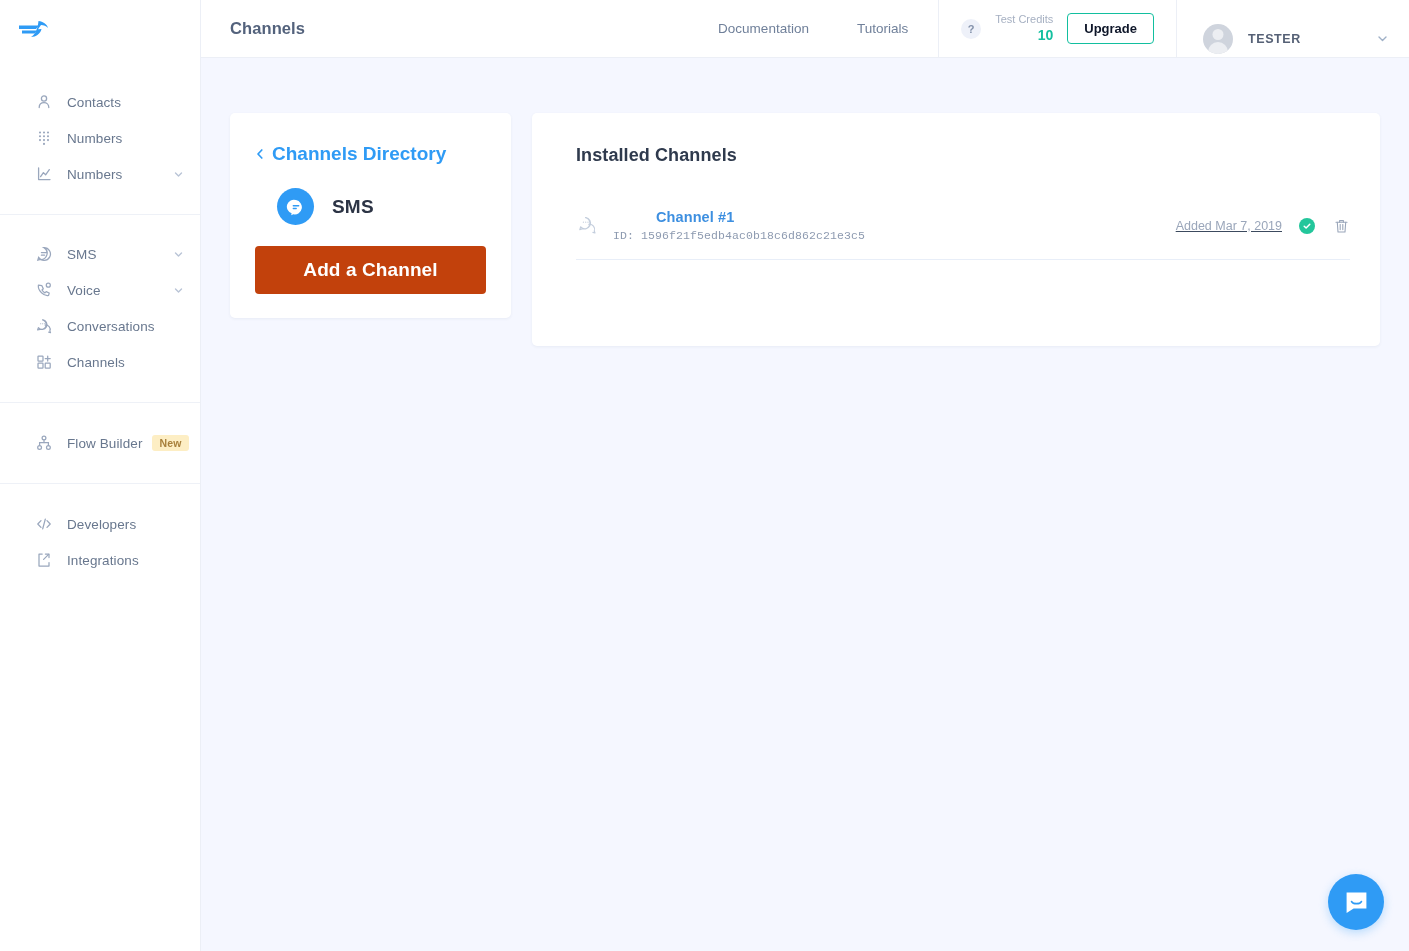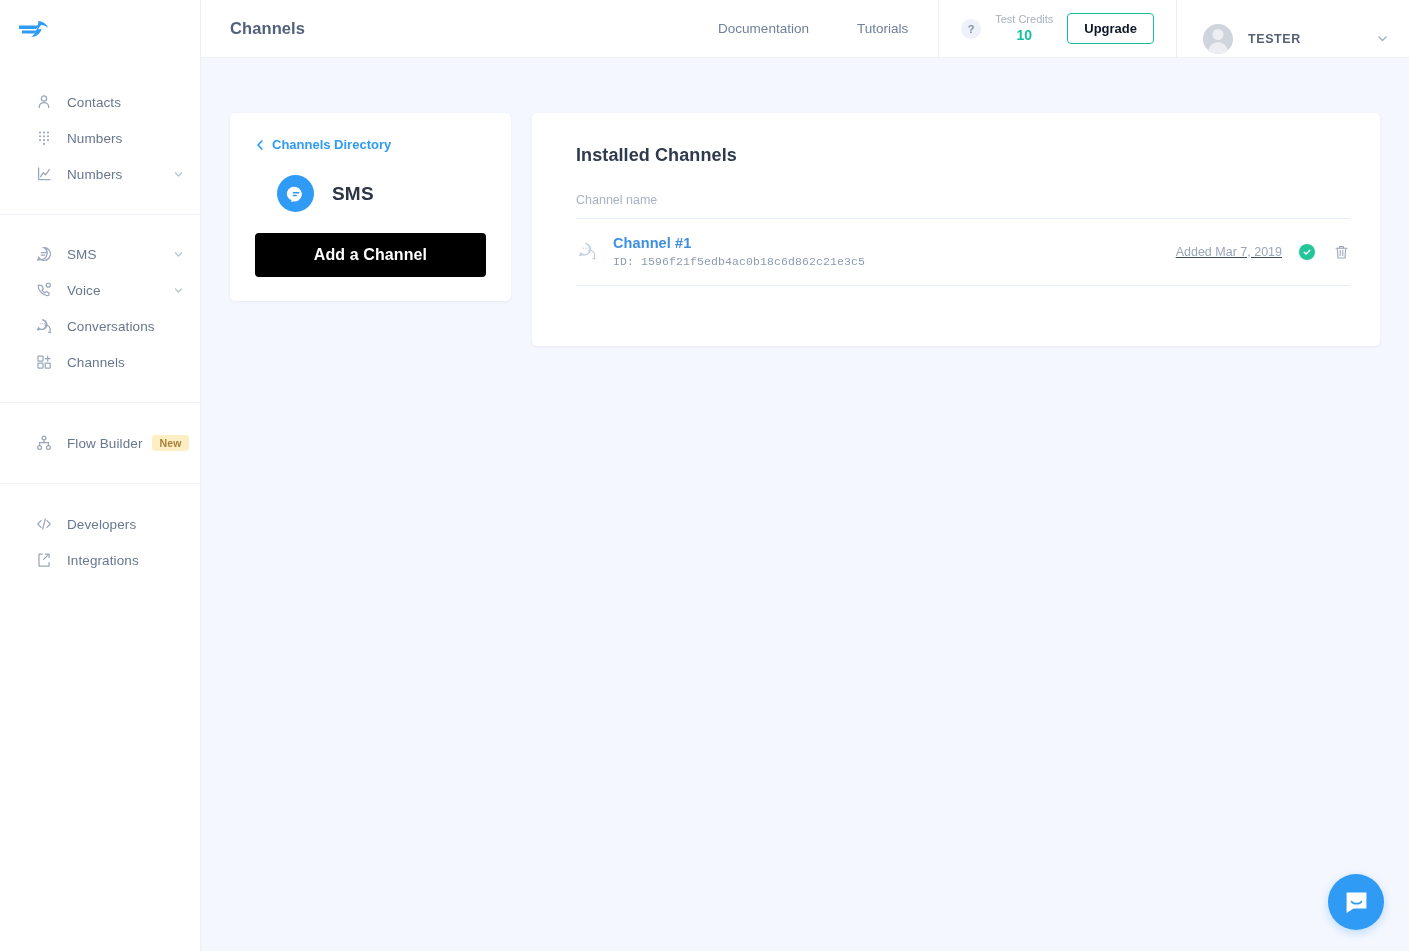--- a/index.html
+++ b/index.html
@@ -165,21 +165,21 @@
     width: 20px; height: 20px;
     border-radius: 50%;
     background: #eef1f9;
     color: #8391aa;
     font-size: 11px;
     font-weight: bold;
     display: flex; align-items: center; justify-content: center;
     cursor: pointer;
   }
 
-  .credits-block { text-align: center; line-height: 1.25; }
+  .credits-block { text-align: right; line-height: 1.25; }
   .credits-label { font-size: 11px; color: #a6b0c2; }
   .credits-value { font-size: 14px; font-weight: bold; color: #14c0a0; }
 
   .upgrade-btn {
     border: 1px solid #12bf9f;
     color: #0f172a;
     background: #ffffff;
     border-radius: 4px;
     font-size: 13px;
     font-weight: bold;
@@ -251,24 +251,25 @@
     width: 281px;
     flex: 0 0 281px;
     padding: 24px 25px 24px 25px;
   }
 
   .back-link {
     display: flex;
     align-items: center;
     gap: 7px;
     color: #2f9bf5;
-    font-size: 13px;
+    font-size: 19px;
     font-weight: bold;
     cursor: pointer;
     margin-bottom: 4px;
+    margin-top: 6px;
   }
   .back-link .chev { display: flex; align-items: center; }
 
   .channel-head {
     display: flex;
     align-items: center;
     gap: 18px;
     padding: 19px 0 21px 22px;
   }
   .channel-logo {
@@ -281,25 +282,25 @@
   .channel-title {
     font-size: 19px;
     font-weight: bold;
     color: #2c3445;
     letter-spacing: .2px;
   }
 
   .btn-primary {
     display: block;
     width: 100%;
-    background: #000000;
+    background: #c2410c;
     color: #ffffff;
     border: none;
     border-radius: 4px;
-    font-size: 16px;
+    font-size: 19px;
     font-weight: bold;
     padding: 13px 0;
     cursor: pointer;
     font-family: inherit;
     letter-spacing: .1px;
   }
 
   .card-right {
     flex: 1 1 auto;
     padding: 32px 30px 34px 44px;
@@ -337,20 +338,21 @@
   }
 
   .row-main { display: flex; flex-direction: column; gap: 4px; }
 
   .row-name {
     font-size: 14.5px;
     font-weight: bold;
     color: #3d8fe0;
     cursor: pointer;
     letter-spacing: .1px;
+    margin-left: 43px;
   }
 
   .row-id {
     font-family: "Liberation Mono", monospace;
     font-size: 11.5px;
     color: #8d9ab0;
     letter-spacing: .1px;
   }
 
   .row-right {
@@ -615,21 +617,20 @@
           </span>
           <span class="channel-title">SMS</span>
         </div>
 
         <button class="btn-primary">Add a Channel</button>
       </div>
 
       <div class="card card-right">
         <h2 class="section-title">Installed Channels</h2>
 
-        <div class="table-head">Channel name</div>
 
         <div class="channel-row">
           <span class="row-icon">
             <svg width="21" height="21" viewBox="0 0 21 21" fill="none" stroke="currentColor" stroke-width="1.15" stroke-linecap="round" stroke-linejoin="round">
               <path d="M8.6 2.6 A5.6 5.6 0 1 1 3.7 11.8 L2.8 14.6 L5.7 13.8 A5.6 5.6 0 0 0 8.6 2.6 Z"></path>
               <path d="M11.8 9.3 A5 5 0 0 1 17.3 16 L18 18 L15.9 17.4"></path>
               <circle cx="6.4" cy="7.2" r=".62" fill="currentColor" stroke="none"></circle>
               <circle cx="8.7" cy="7.2" r=".62" fill="currentColor" stroke="none"></circle>
               <circle cx="11" cy="7.2" r=".62" fill="currentColor" stroke="none"></circle>
             </svg>

